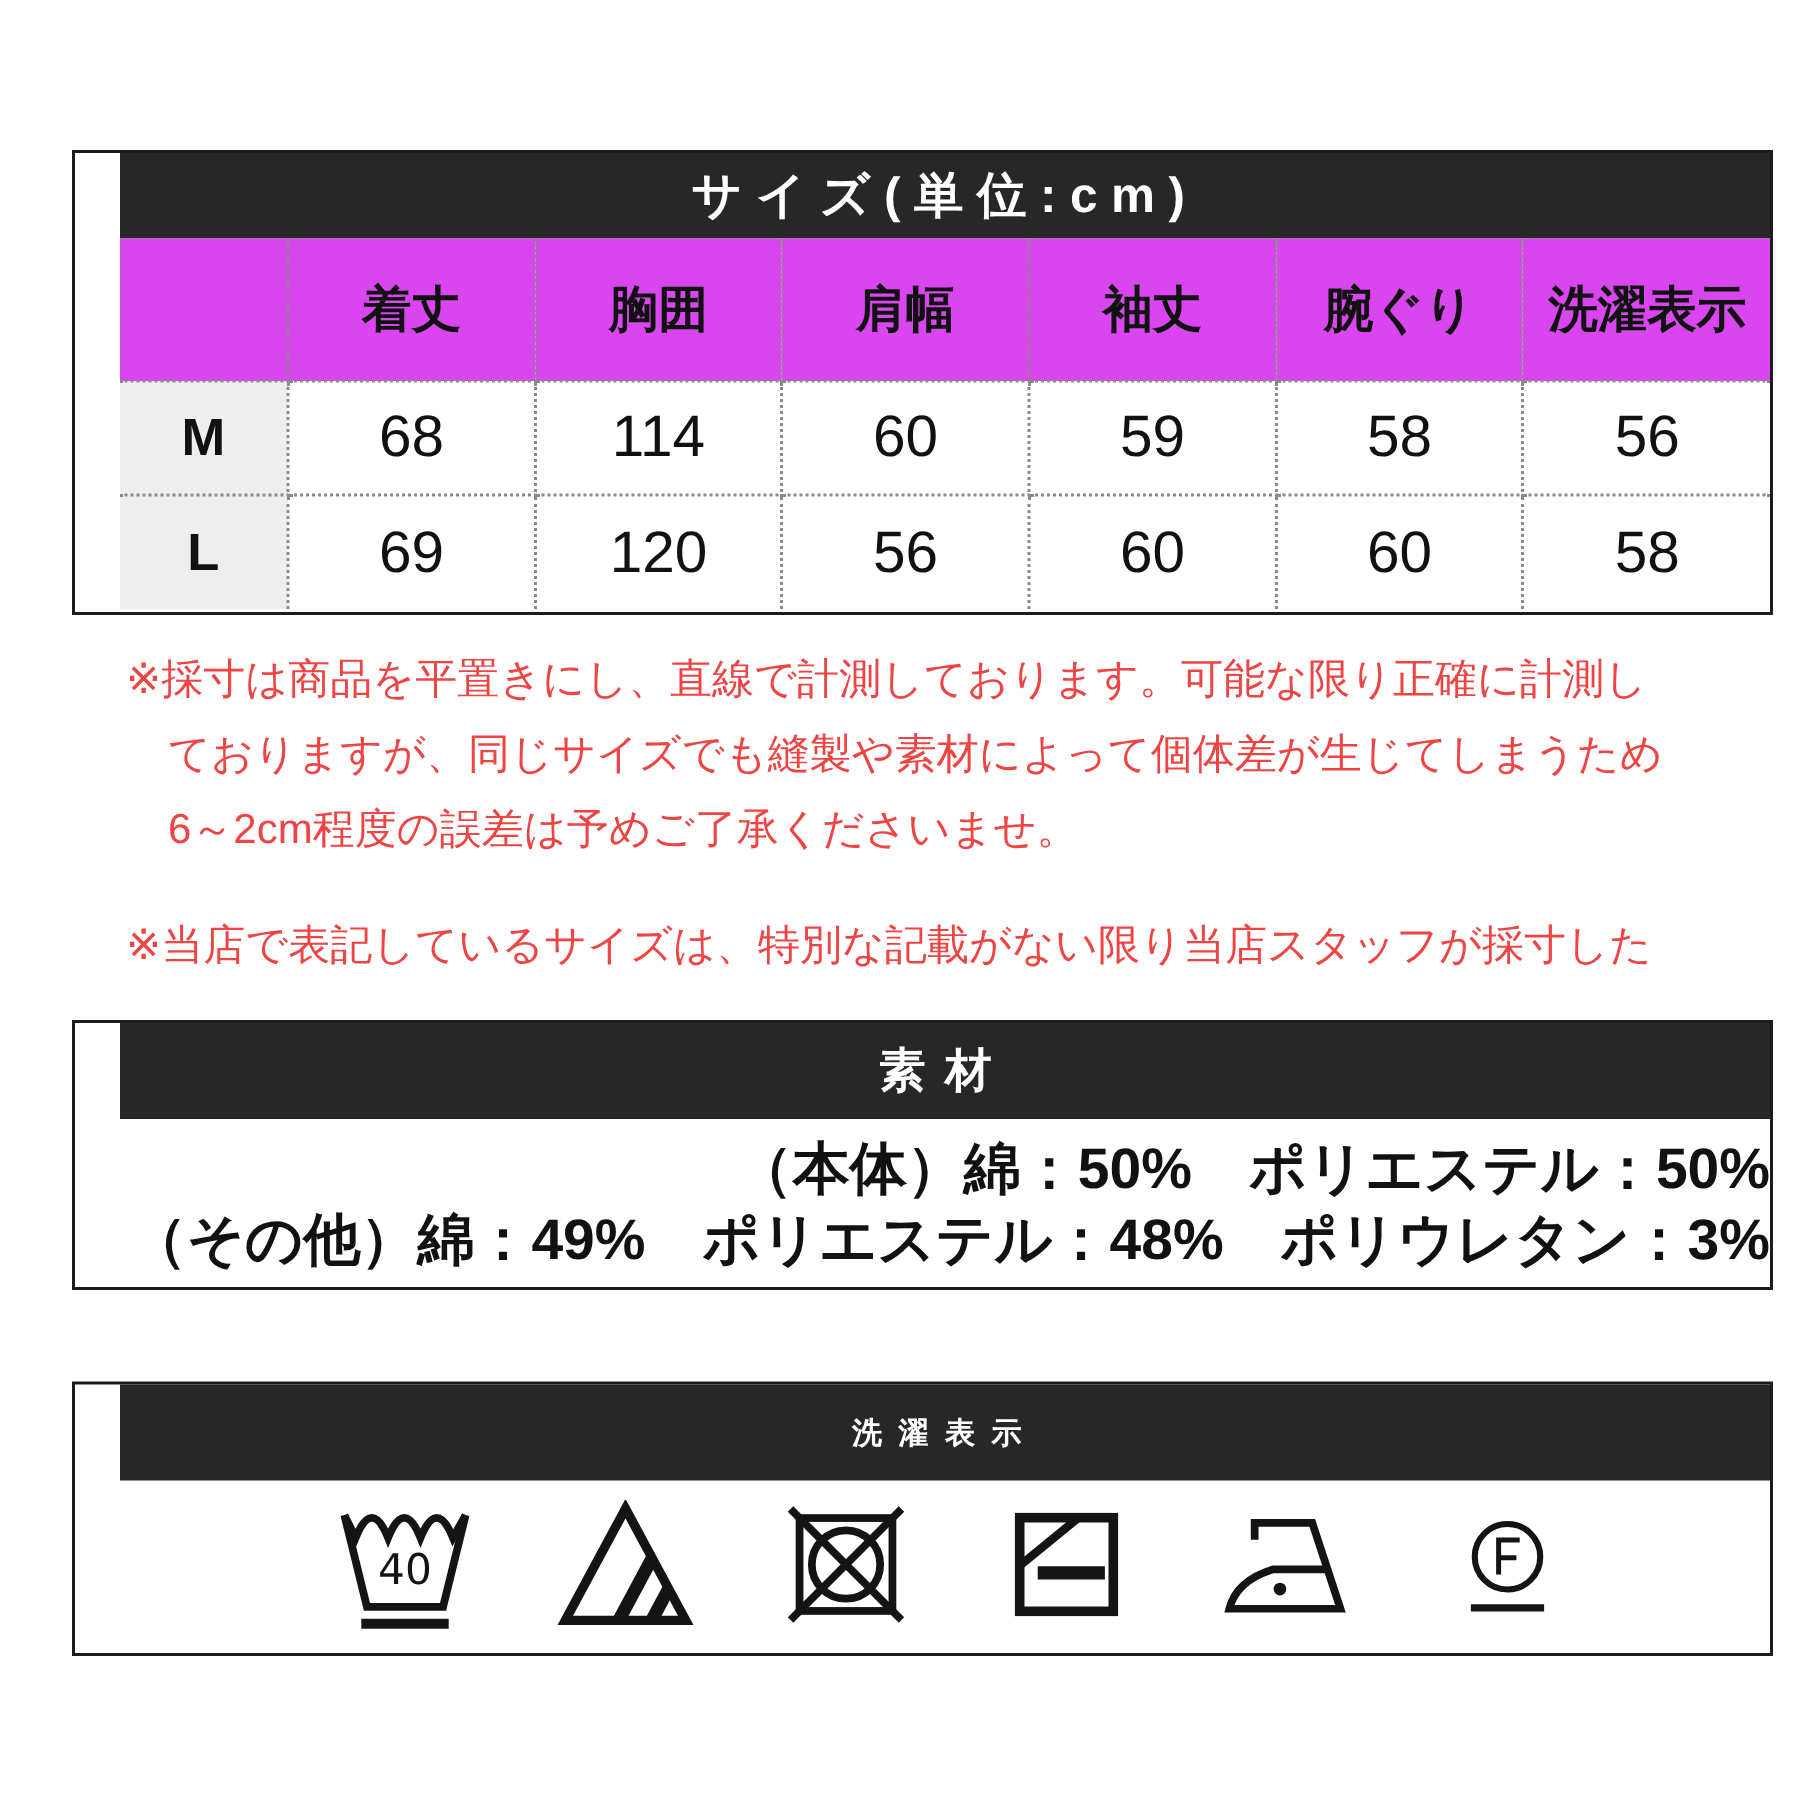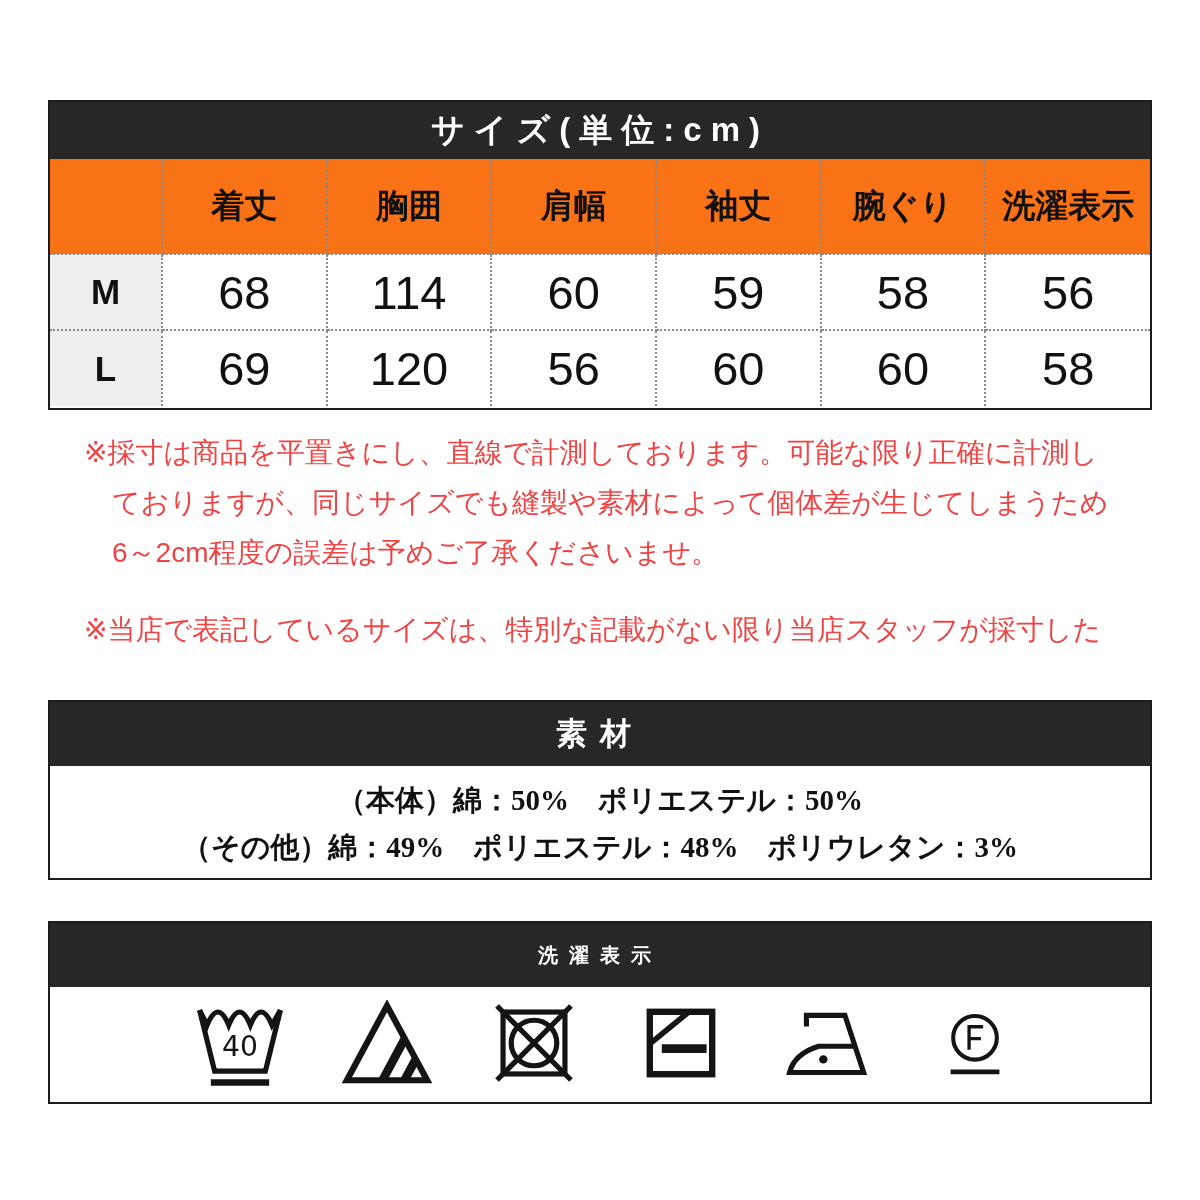--- a/index.html
+++ b/index.html
@@ -2,47 +2,47 @@
 <html><head>
 <meta charset="utf-8">
 <style>
   html,body{margin:0;padding:0;}
   body{
     width:1200px;height:1200px;background:#ffffff;overflow:hidden;
     font-family:"Liberation Sans","DejaVu Sans",sans-serif;color:#111;
     -webkit-font-smoothing:antialiased;
   }
   .page{position:relative;width:1200px;height:1200px;}
-  .box{position:absolute;left:48px;width:1100px;border:2px solid #1c1c1c;background:#fff;}
+  .box{position:absolute;left:48px;width:1100px;border:2px solid #1c1c1c;background:#fff;padding-left:30px;}
   .section-bar{
     background:#272727;color:#ffffff;font-weight:bold;text-align:center;
     display:flex;align-items:center;justify-content:center;
   }
   
   #size-box{top:100px;height:306px;}
   #size-box .section-bar{height:57px;font-size:33px;letter-spacing:9px;}
   #size-table{border-collapse:collapse;table-layout:fixed;width:100%;}
   #size-table th,#size-table td{text-align:center;vertical-align:middle;padding:0;}
   #size-table col.label-col{width:112px;}
-  #size-table .col-head th{height:94px;background:#f97316;font-size:33px;font-weight:bold;}
+  #size-table .col-head th{height:94px;background:#d946ef;font-size:33px;font-weight:bold;}
   #size-table .data-row th{background:#eeeeee;font-size:35px;font-weight:bold;}
-  #size-table .data-row td{background:#ffffff;font-size:47px;font-weight:normal;}
+  #size-table .data-row td{background:#ffffff;font-size:39px;font-weight:normal;}
   #size-table .data-row{height:76px;}
   #size-table th:not(:last-child),#size-table td:not(:last-child){border-right:2px dotted #8a8a8a;}
   #size-table .col-head th,#size-table .data-row-m th,#size-table .data-row-m td{border-bottom:2px dotted #8a8a8a;}
   
   #notes{position:absolute;left:84px;top:428px;width:1060px;font-size:28px;line-height:50px;color:#ef4444;}
   .note-line{white-space:nowrap;}
   .note-line.cont{padding-left:28px;}
   .note+.note{margin-top:27px;}
   
-  #material-box{top:700px;height:176px;font-family:Liberation Serif, serif;}
+  #material-box{top:680px;height:176px;}
   #material-box .section-bar{height:64px;font-size:31px;letter-spacing:13px;}
   #material-body{padding-top:11px;}
-  .material-line{text-align:center;font-size:29px;font-weight:600;line-height:47px;white-space:nowrap;}
+  .material-line{text-align:right;font-size:38px;font-weight:600;line-height:47px;white-space:nowrap;}
   
   #care-box{top:921px;height:179px;}
   #care-box .section-bar{height:64px;font-size:20px;letter-spacing:11px;}
   #care-icons{display:flex;justify-content:center;align-items:center;height:111px;margin-left:14px;}
   .icon-slot{width:147px;display:flex;justify-content:center;align-items:center;}
   .icon-slot svg{display:block;}
   .care-stroke{fill:none;stroke:#141414;}
 </style>
 </head>
 <body>

